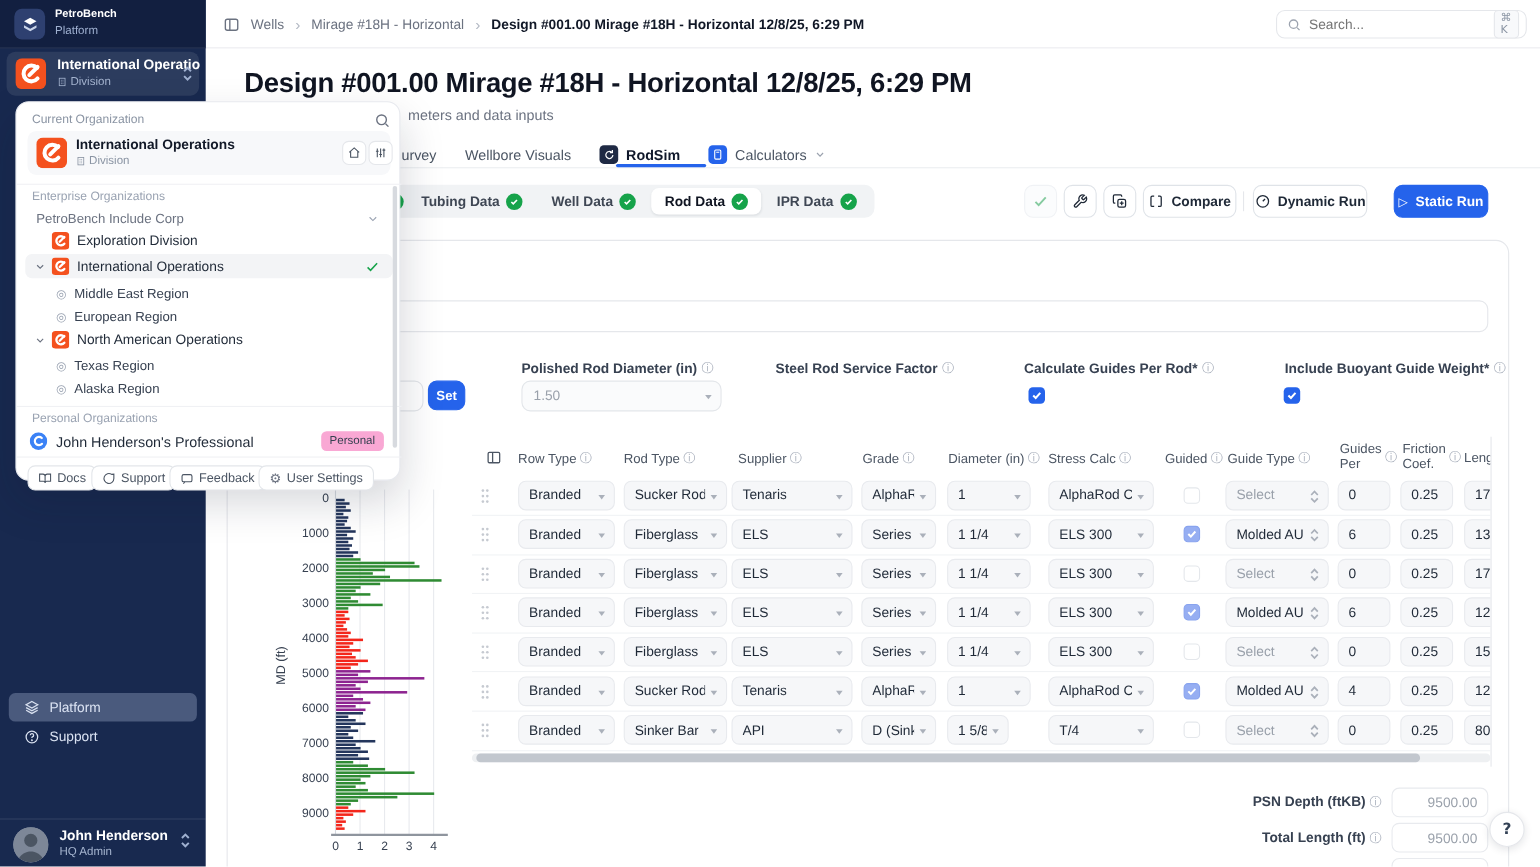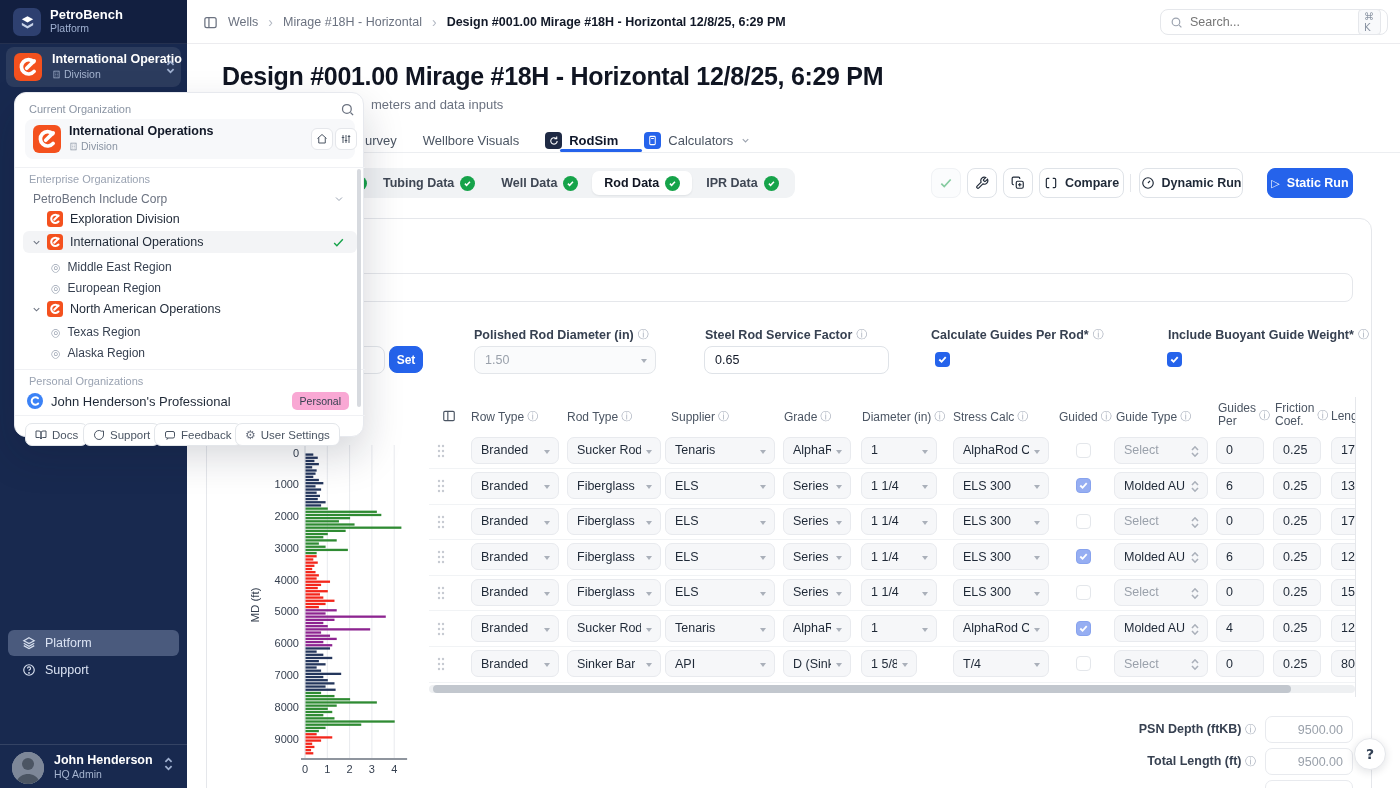--- a/index.html
+++ b/index.html
@@ -4,21 +4,21 @@
 <style>
   *{margin:0;padding:0;box-sizing:border-box}
   html,body{width:1400px;height:788px;overflow:hidden;background:#fff}
   .screen{position:relative;width:1400px;height:788px;font-family:"Liberation Sans",sans-serif;overflow:hidden;background:#fff}
   .abs{position:absolute}
   svg{display:block}
   
   .sidebar{position:absolute;left:0;top:0;width:187px;height:788px;background:#18294f;z-index:10}
   .sb-top{position:absolute;left:0;top:0;width:187px;height:44px;background:#121f40;border-bottom:1px solid rgba(255,255,255,.08)}
   .sb-logo{position:absolute;left:13px;top:8px;width:28px;height:28px;border-radius:7px;background:#2e4070;display:flex;align-items:center;justify-content:center}
-  .sb-title{position:absolute;left:50px;top:7px;color:#fff;font-size:13px;font-weight:bold}
+  .sb-title{position:absolute;left:50px;top:7px;color:#fff;font-size:10px;font-weight:bold}
   .sb-sub{position:absolute;left:50px;top:22px;color:#9fb0d0;font-size:10.5px}
   .orgsel{position:absolute;left:6px;top:47px;width:175px;height:40px;border-radius:8px;background:rgba(255,255,255,.09);cursor:pointer}
   .orgsel .olabel{position:absolute;left:46px;top:5px;color:#fff;font-size:12.5px;font-weight:bold;white-space:nowrap}
   .orgsel .osub{position:absolute;left:46px;top:21px;color:#a5b4cf;font-size:10.5px;display:flex;align-items:center;gap:3px}
   .orglogo{width:28px;height:28px;position:absolute;left:8px;top:6px}
   .snav{position:absolute;left:0;top:630px;width:187px}
   .snav-item{position:relative;height:26px;margin:0 8px 1px;border-radius:6px;display:flex;align-items:center;gap:9px;padding-left:14px;color:#dbe3f3;font-size:12.5px;cursor:pointer}
   .snav-item.active{background:#4a5a7d}
   .sb-user{position:absolute;left:0;top:744px;width:187px;height:44px;border-top:1px solid rgba(255,255,255,.12)}
   .avatar{position:absolute;left:12px;top:752px;width:32px;height:32px;border-radius:50%;background:#8d97a8;overflow:hidden}
@@ -108,23 +108,20 @@
         <span class="info">ⓘ</span>
       </div>
     <div class="select disabled" style="left:267px;top:127px;width:182px">
         <span>1.50</span>
         <span class="tri"></span>
       </div>
 
     <div class="flabel" style="left:498px;top:108px">
         <span>Steel Rod Service Factor</span>
         <span class="info">ⓘ</span>
-      </div>
-    <div class="input" style="left:497px;top:127px;width:185px;border-color:#dfe3e8">
-        <span>0.65</span>
       </div>
 
     <div class="flabel" style="left:724px;top:108px">
         <span>Calculate Guides Per Rod*</span>
         <span class="info">ⓘ</span>
       </div>
     <div class="cbx" style="left:728px;top:133px">
         <svg width="11" height="11" viewBox="0 0 12 12">
           <path d="M2.5 6l2.5 2.5 4.5-5" stroke="#fff" stroke-width="2" fill="none"></path>
         </svg>

